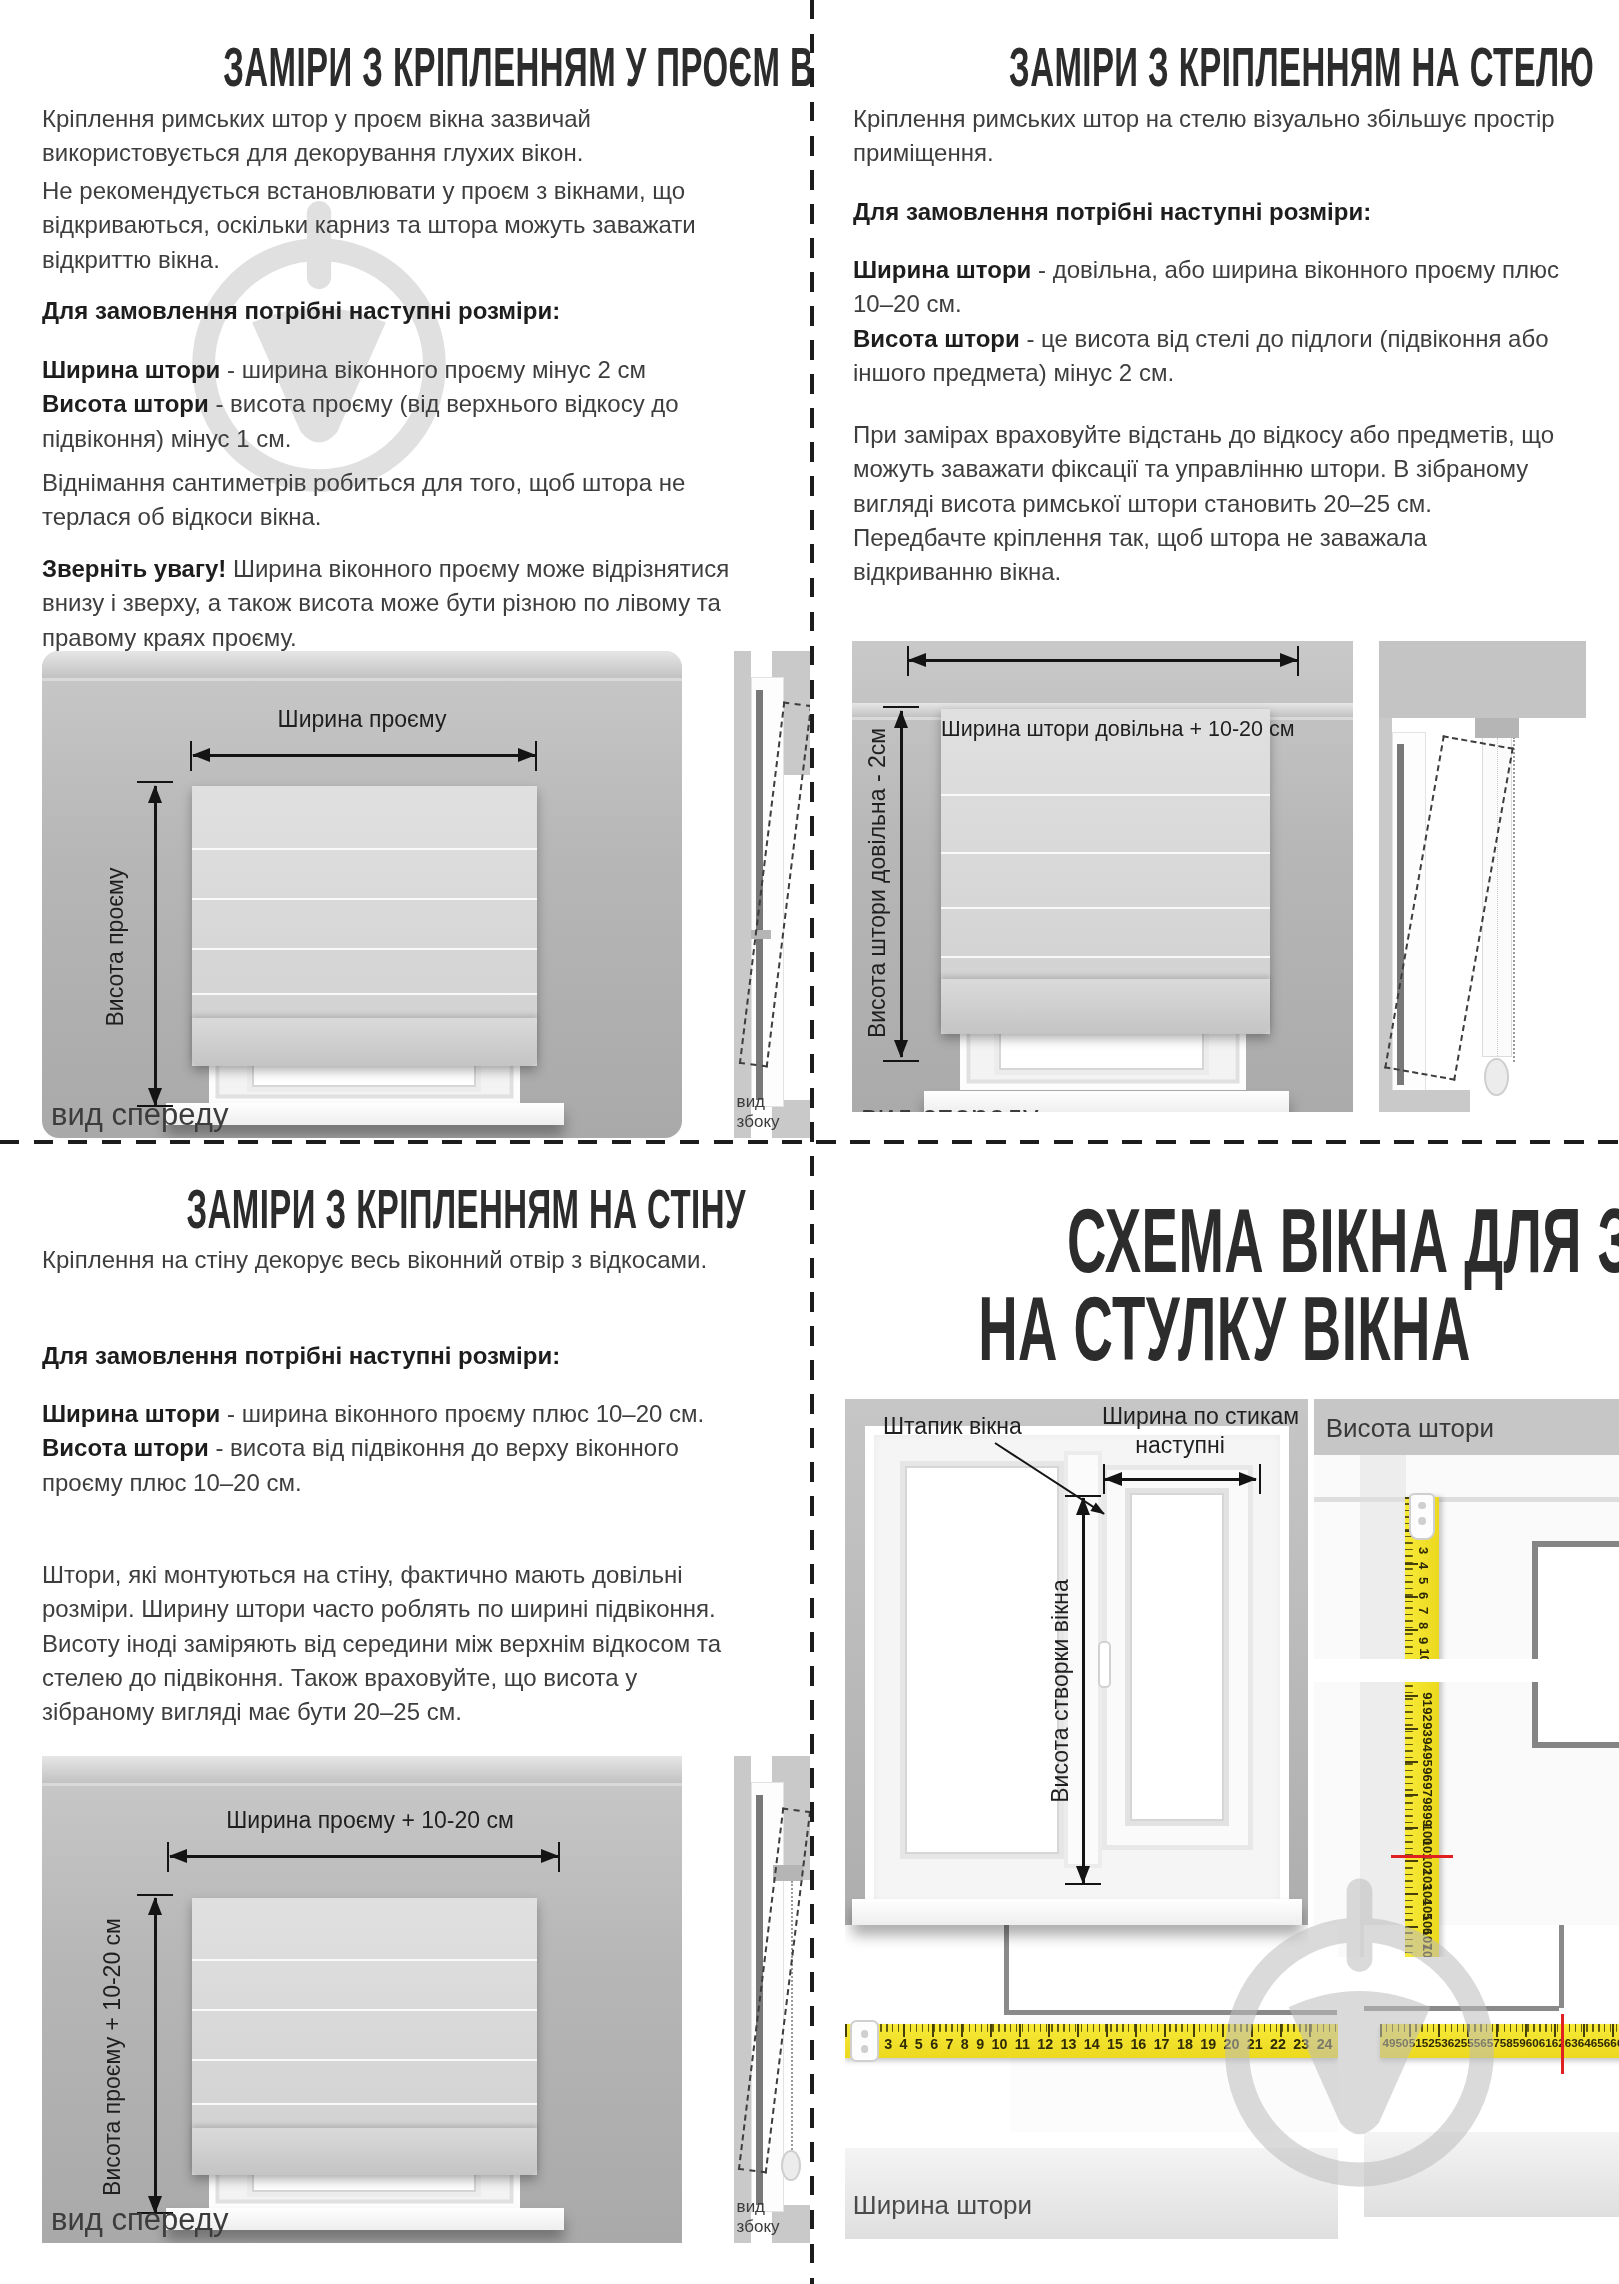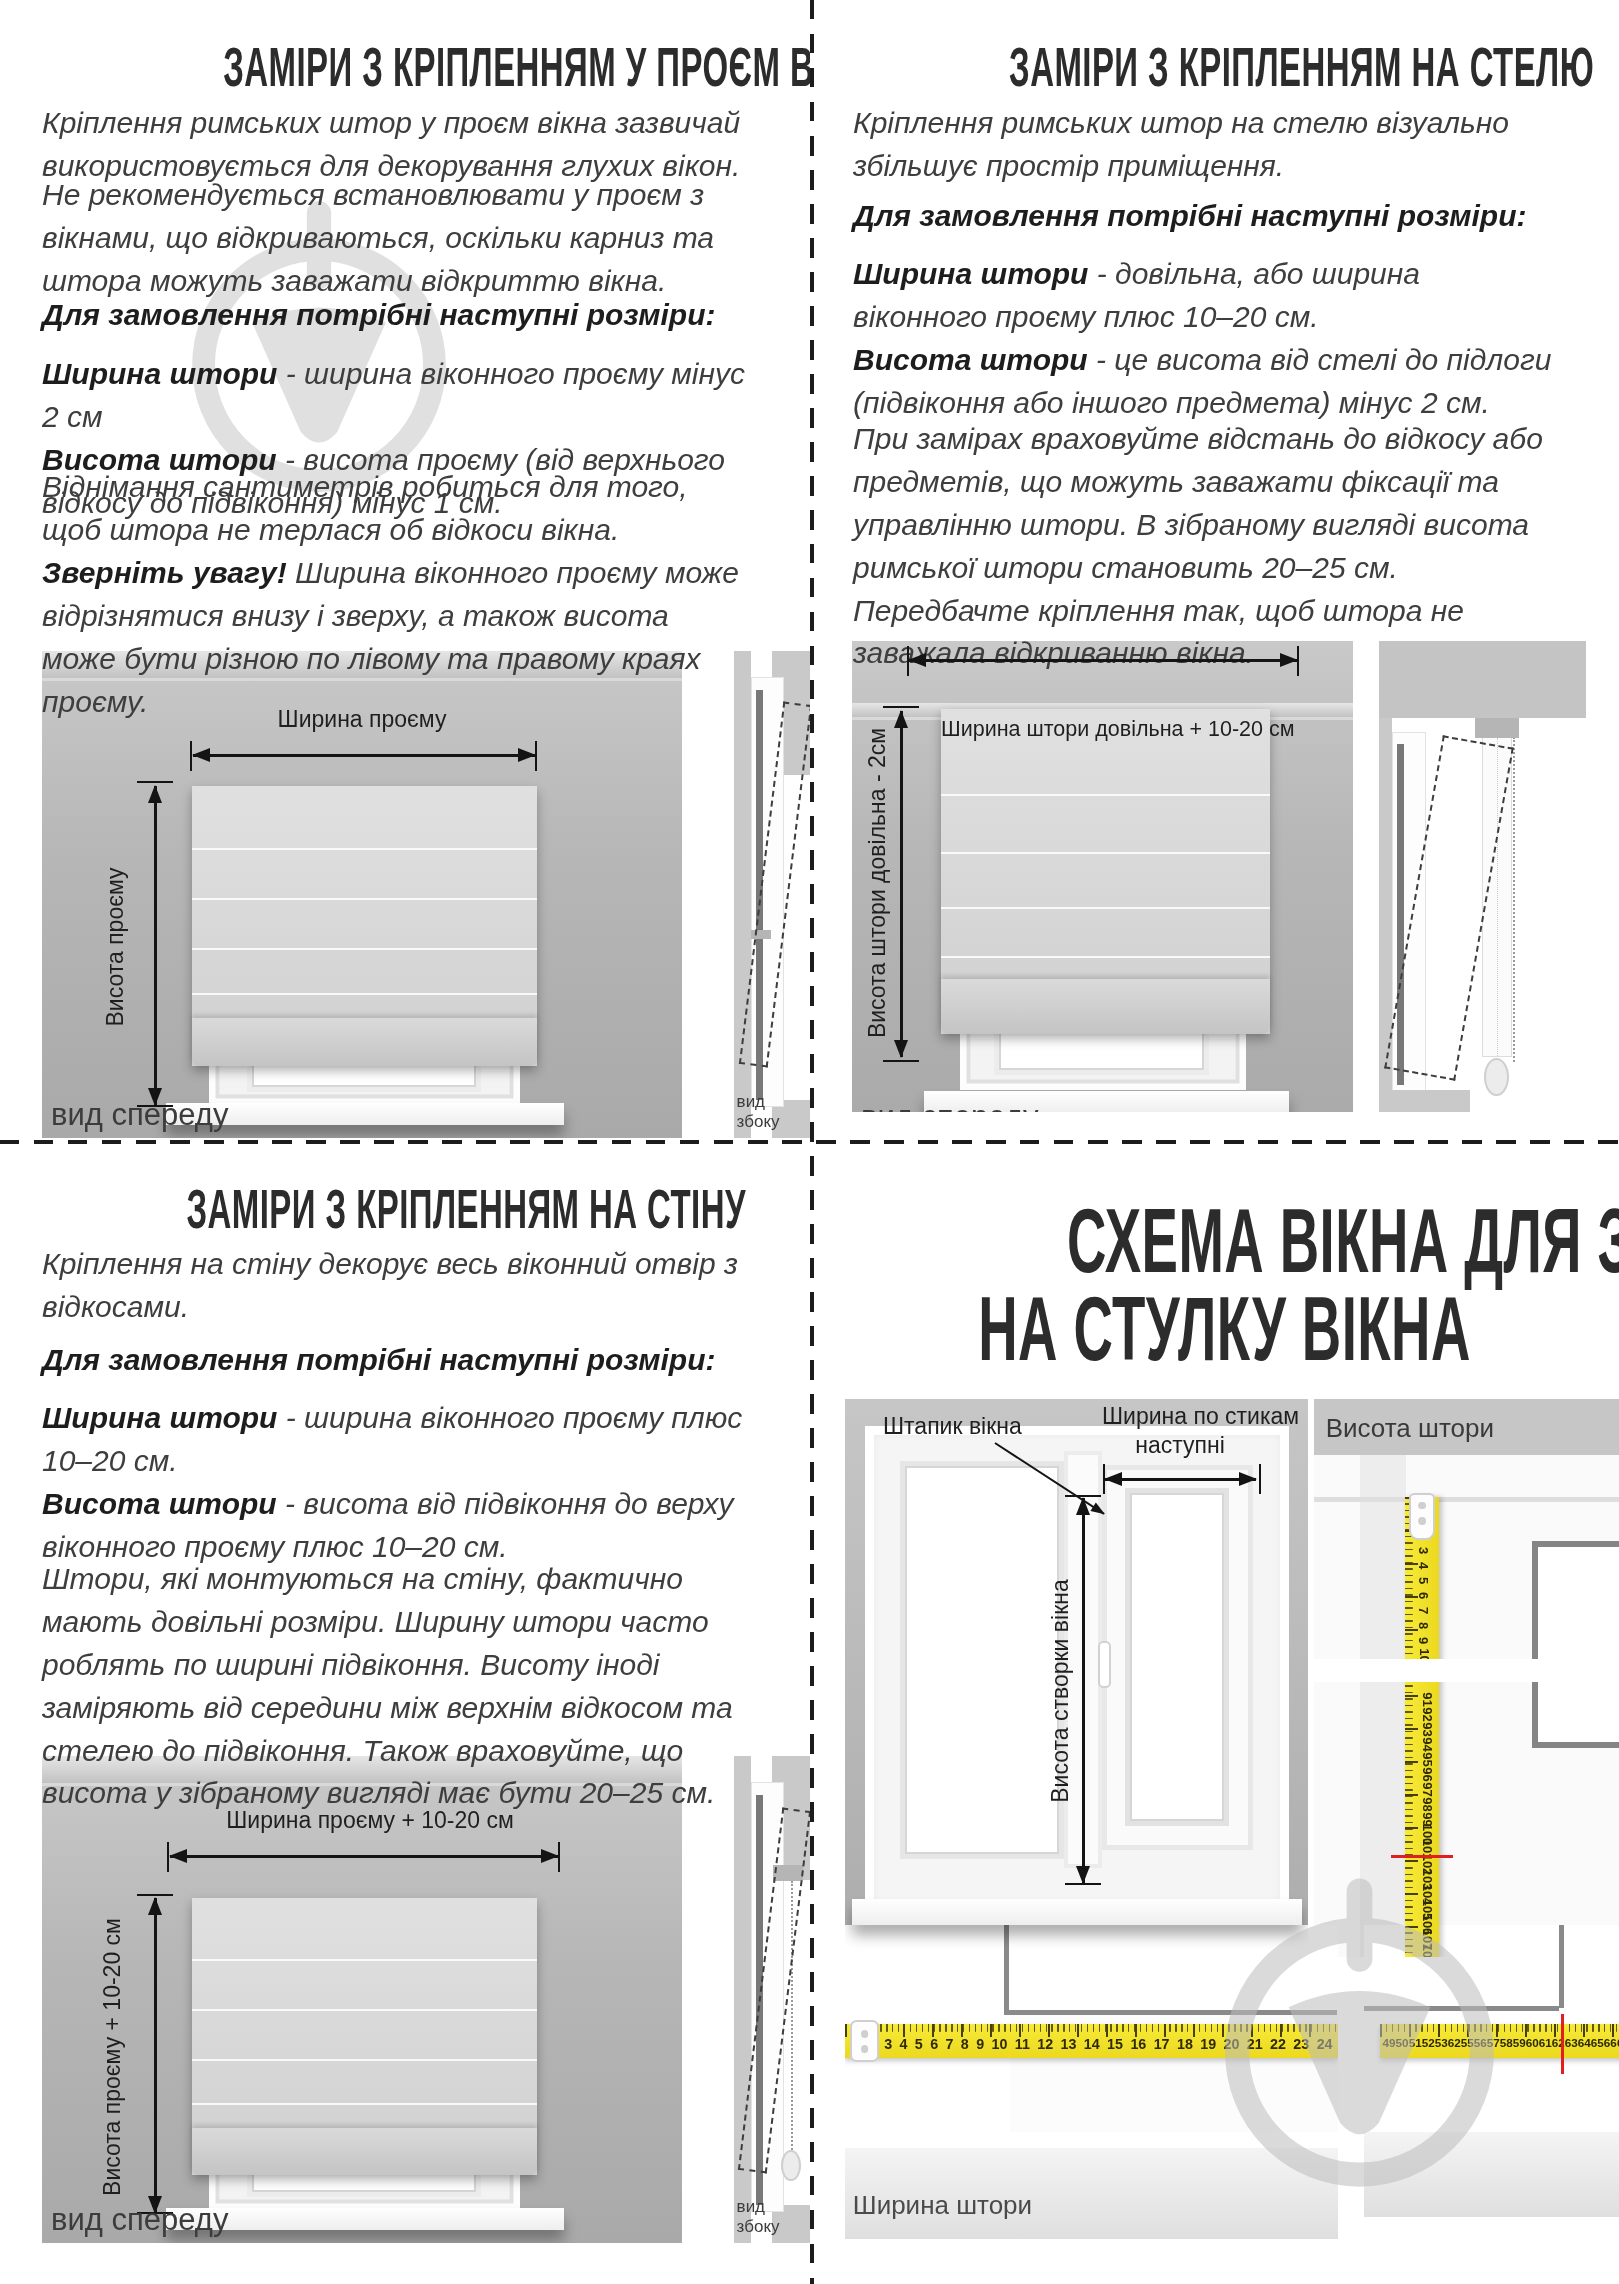--- a/index.html
+++ b/index.html
@@ -19,21 +19,21 @@
   #q2 { left:814px; top:0; width:806px; height:1112px; }
   #q3 { left:0; top:1144px; width:810px; height:1140px; }
   #q4 { left:814px; top:1144px; width:806px; height:1140px; }
 
   .qtitle { position:absolute; left:0; right:0; text-align:center; z-index:3; }
   .qtitle > span { display:inline-block; white-space:nowrap; font-weight:700; color:#2c2c2c;
                    transform:scaleX(0.60); letter-spacing:0.7px; }
   .t-small > span { font-size:55px; line-height:1.0; }
   .t-big   > span { font-size:91px; line-height:1.0; }
 
-  .tx { position:absolute; left:42px; width:709px; font-size:30px; line-height:1.43; color:#3e3e3e; z-index:2;font-style:italic; }
+  .tx { position:absolute; left:42px; width:709px; font-size:24px; line-height:1.43; color:#3e3e3e; z-index:2; }
   .tx b { color:#1d1d1d; font-weight:700; }
 
   
   .wm { position:absolute; z-index:0; }
 
   
   .scene { position:absolute; overflow:hidden; background:linear-gradient(180deg,#c9c9c9 0%,#b7b7b7 40%,#a9a9a9 100%); }
   .cornice { position:absolute; left:0; right:0; top:0; height:30px;
              background:linear-gradient(#e6e6e6,#c2c2c2); border-bottom:3.3px solid #d9d9d9; }
   .caption { position:absolute; font-size:31px; color:#3c3c3c; z-index:6; }
@@ -117,21 +117,21 @@
       <path d="M56 84 Q100 64 144 84 L112 156 Q100 170 88 156 Z" fill="currentColor"></path>
     </svg>
     <div class="qtitle t-small" style="top:40px;"><span>ЗАМІРИ З КРІПЛЕННЯМ У ПРОЄМ ВІКНА</span></div>
     <p class="tx" style="top:102px;"><span>Кріплення римських штор у проєм вікна зазвичай використовується для декорування глухих вікон.</span></p>
     <p class="tx" style="top:174px;"><span>Не рекомендується встановлювати у проєм з вікнами, що відкриваються, оскільки карниз та штора можуть заважати відкриттю вікна.</span></p>
     <p class="tx" style="top:294px;"><b>Для замовлення потрібні наступні розміри:</b></p>
     <p class="tx" style="top:353px;"><b>Ширина штори</b><span> - ширина віконного проєму мінус 2 см</span><br><b>Висота штори</b><span> - висота проєму (від верхнього відкосу до підвіконня) мінус 1 см.</span></p>
     <p class="tx" style="top:466px;"><span>Віднімання сантиметрів робиться для того, щоб штора не терлася об відкоси вікна.</span></p>
     <p class="tx" style="top:552px;"><b>Зверніть увагу!</b><span> Ширина віконного проєму може відрізнятися внизу і зверху, а також висота може бути різною по лівому та правому краях проєму.</span></p>
 
-    <div class="scene" style="left:42px; top:651px; width:640px; height:487px;">
+    <div class="scene" style="left:42px; top:651px; width:640px; height:487px;border-radius:17px;">
       <div class="cornice"></div>
       <div class="dim-label" style="top:55px; left:0; right:0; text-align:center;">Ширина проєму</div>
       <div class="tkv" style="left:148px; top:90px;"></div>
       <div class="tkv" style="left:493px; top:90px;"></div>
       <div class="ah" style="left:151px; top:103px; width:342px;"></div>
       <div class="winframe" style="left:167px; top:365px; width:311px; height:89px;">
         <div class="glass" style="left:38px; top:19.5px; width:234px; height:56px;"></div>
       </div>
       <div class="blind" style="left:150px; top:135px; width:345px; height:280px;">
         <div class="fold" style="top:22%;"></div>

